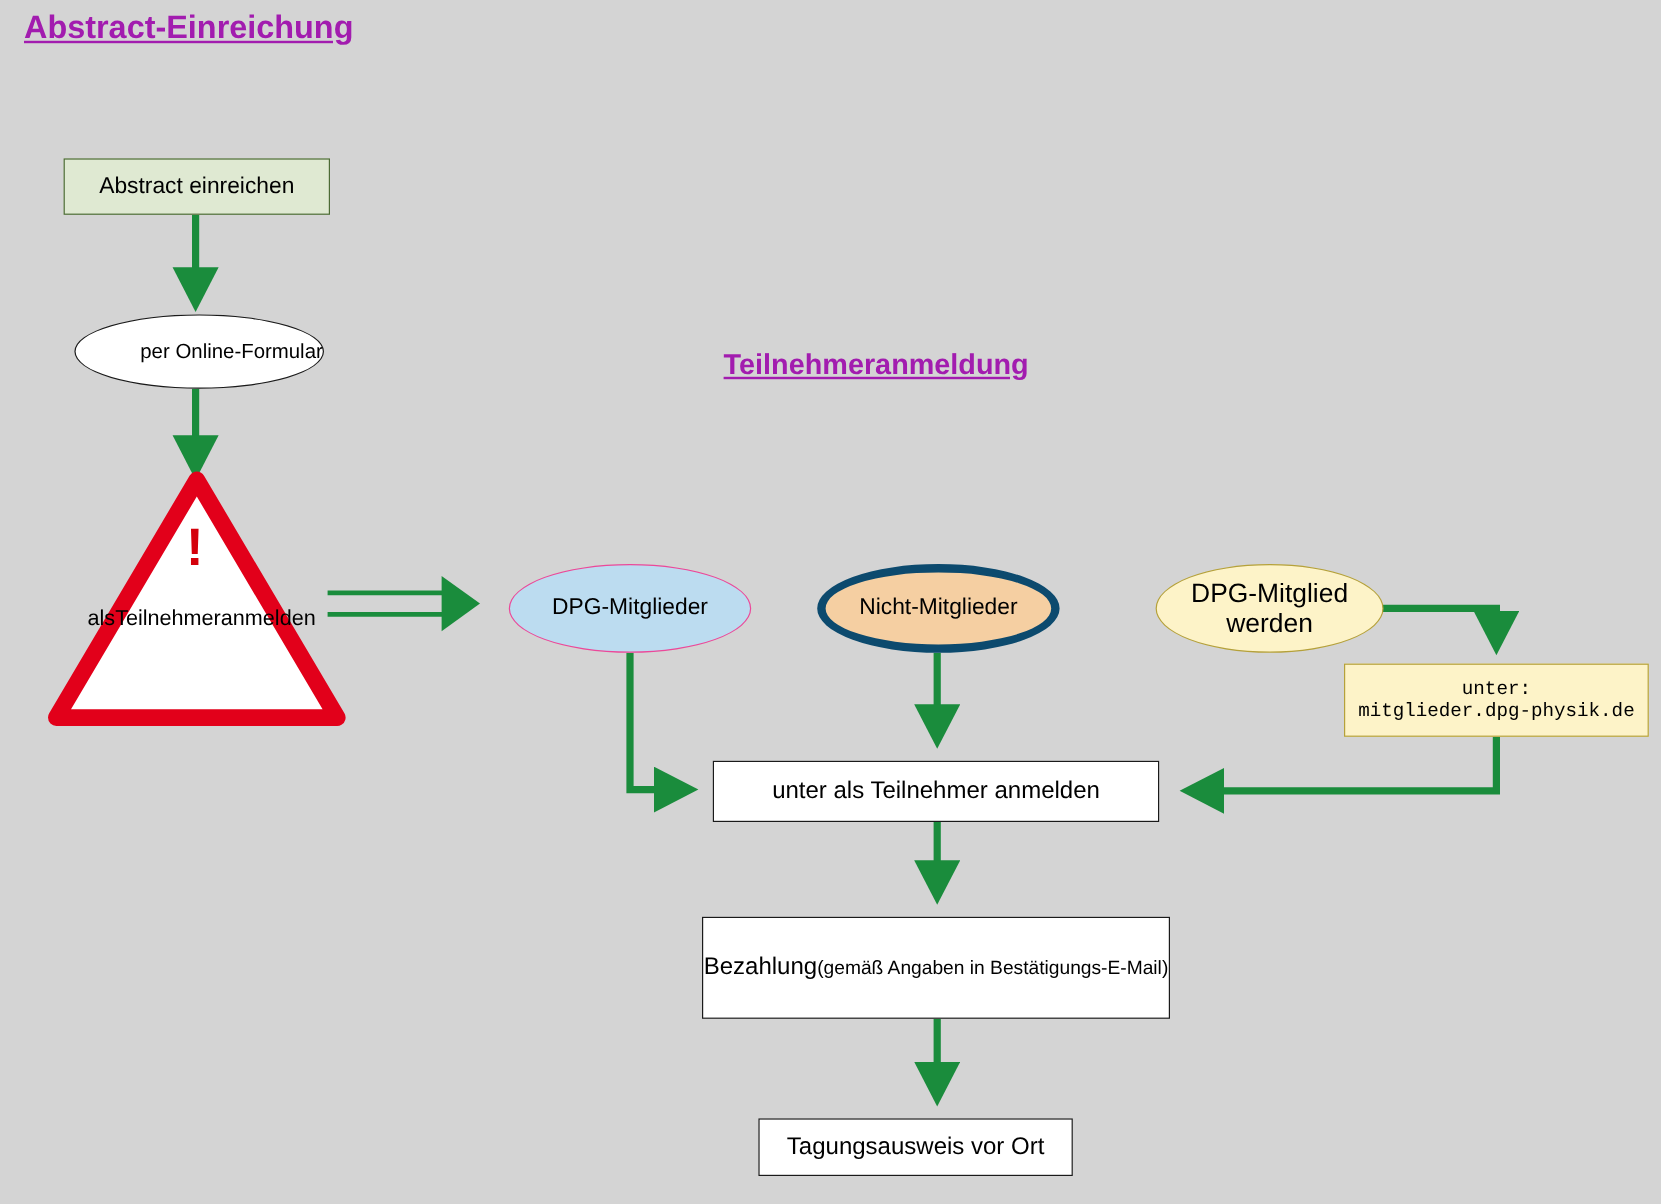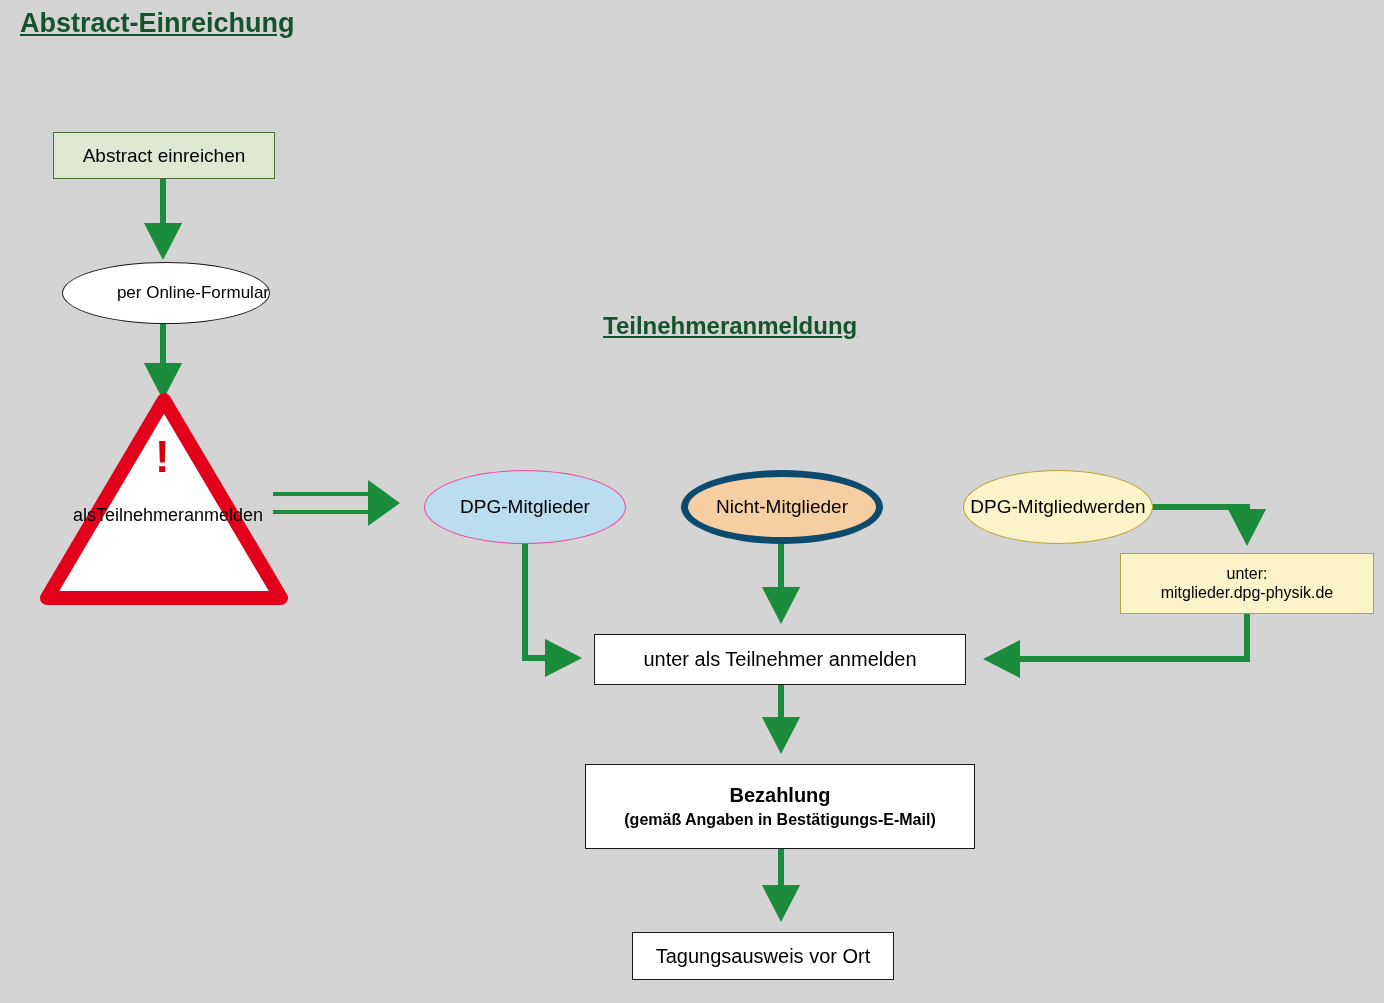--- a/index.html
+++ b/index.html
@@ -25,34 +25,34 @@
     box-sizing: border-box;
     display: flex;
     align-items: center;
     justify-content: center;
     text-align: center;
     color: #000;
     line-height: 1.15;
   }
   .heading {
     position: absolute;
-    color: #14532d;
+    color: #a21caf;
     font-weight: bold;
     text-decoration: underline;
     white-space: nowrap;
   }
   .title-main {
     font-size: 27px;
     left: 20px;
     top: 8px;
   }
   .title-sub {
     font-size: 24px;
     left: 603px;
-    top: 312px;
+    top: 291px;
   }
   .box {
     border: 1px solid #1a1a1a;
     background: #ffffff;
   }
   .box-green {
     background: #dfe9d2;
     border: 1px solid #4c6b35;
   }
   .box-yellow {
@@ -95,36 +95,37 @@
   #n-dpg-members {
     left: 424px; top: 470px; width: 202px; height: 74px;
     font-size: 19px;
   }
   #n-non-members {
     left: 681px; top: 470px; width: 202px; height: 74px;
     font-size: 19px;
   }
   #n-become-member {
     left: 963px; top: 470px; width: 190px; height: 74px;
-    font-size: 19px;
+    font-size: 22px;
+    flex-direction: column;
   }
   #n-member-link {
     left: 1120px; top: 553px; width: 254px; height: 61px;
     font-size: 16px;
     flex-direction: column;
+    font-family: Liberation Mono, monospace;
   }
   #n-register-online {
     left: 594px; top: 634px; width: 372px; height: 51px;
     font-size: 20px;
   }
   #n-payment {
     left: 585px; top: 764px; width: 390px; height: 85px;
     font-size: 20px;
-    flex-direction: column;
-    font-weight: bold;
+    flex-direction: row;
   }
   #n-payment .sub {
     font-size: 16px;
     margin-top: 4px;
   }
   #n-badge {
     left: 632px; top: 932px; width: 262px; height: 48px;
     font-size: 20px;
   }
   .exclam {

